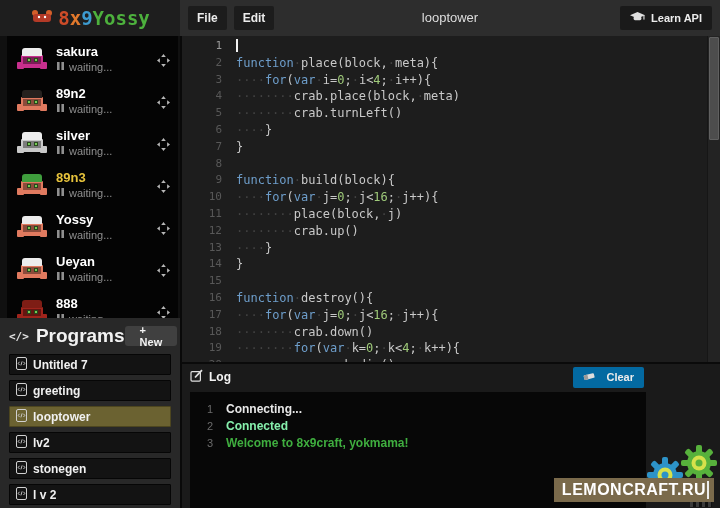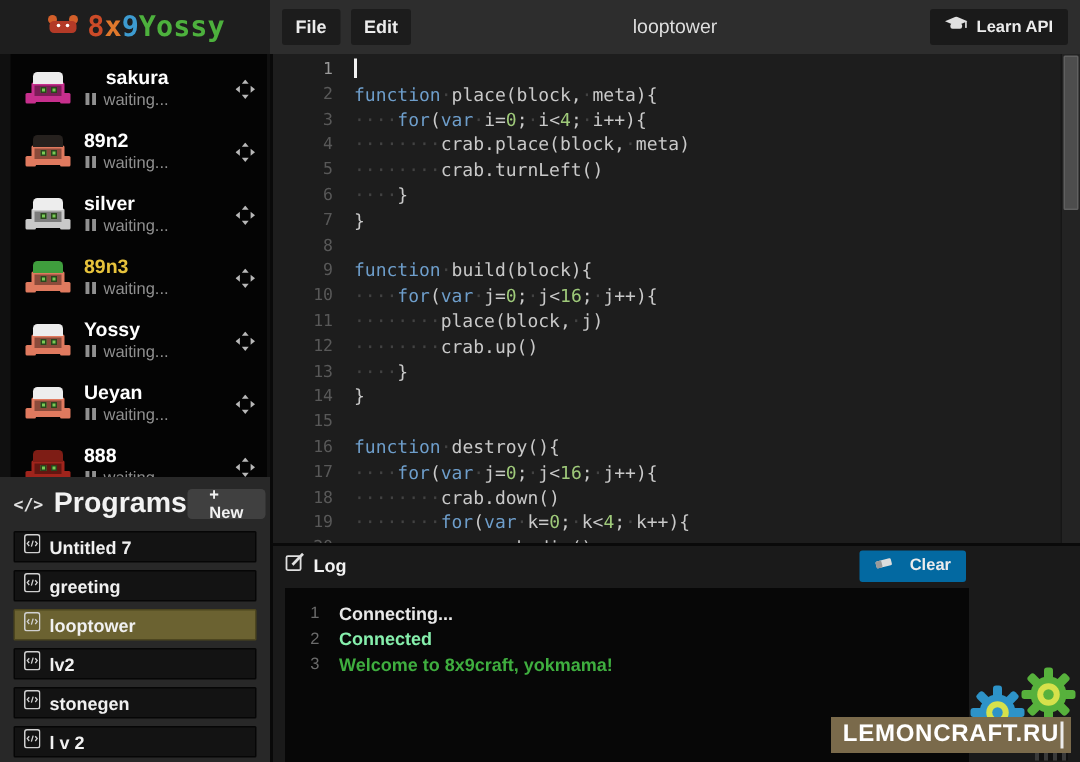--- a/index.html
+++ b/index.html
@@ -132,21 +132,21 @@
           <div class="avatar">
             <div class="av-claw l" style="background: rgb(199, 47, 141);"></div>
             <div class="av-claw r" style="background: rgb(199, 47, 141);"></div>
             <div class="av-body" style="background: rgb(199, 47, 141);"></div>
             <div class="av-roof" style="background: rgb(237, 237, 237);"></div>
             <div class="av-face"></div>
             <div class="av-eye e1"></div>
             <div class="av-eye e2"></div>
           </div>
           <div class="player-info">
-            <span class="player-name" style="color: rgb(255, 255, 255); text-align: right;">sakura</span>
+            <span class="player-name" style="color: rgb(255, 255, 255);">sakura</span>
             <span class="player-status">
               <span><svg width="9" height="10" viewBox="0 0 9 10" fill="#909090">
                   <rect x="1" y="1" width="2.6" height="8"></rect>
                   <rect x="5.4" y="1" width="2.6" height="8"></rect>
                 </svg></span>
               <span>waiting...</span>
             </span>
           </div>
           <span class="move-icon"><svg width="13" height="13" viewBox="0 0 13 13" fill="#b8b8b8">
               <path d="M6.5 0 L8.8 2.9 H4.2 Z"></path>

